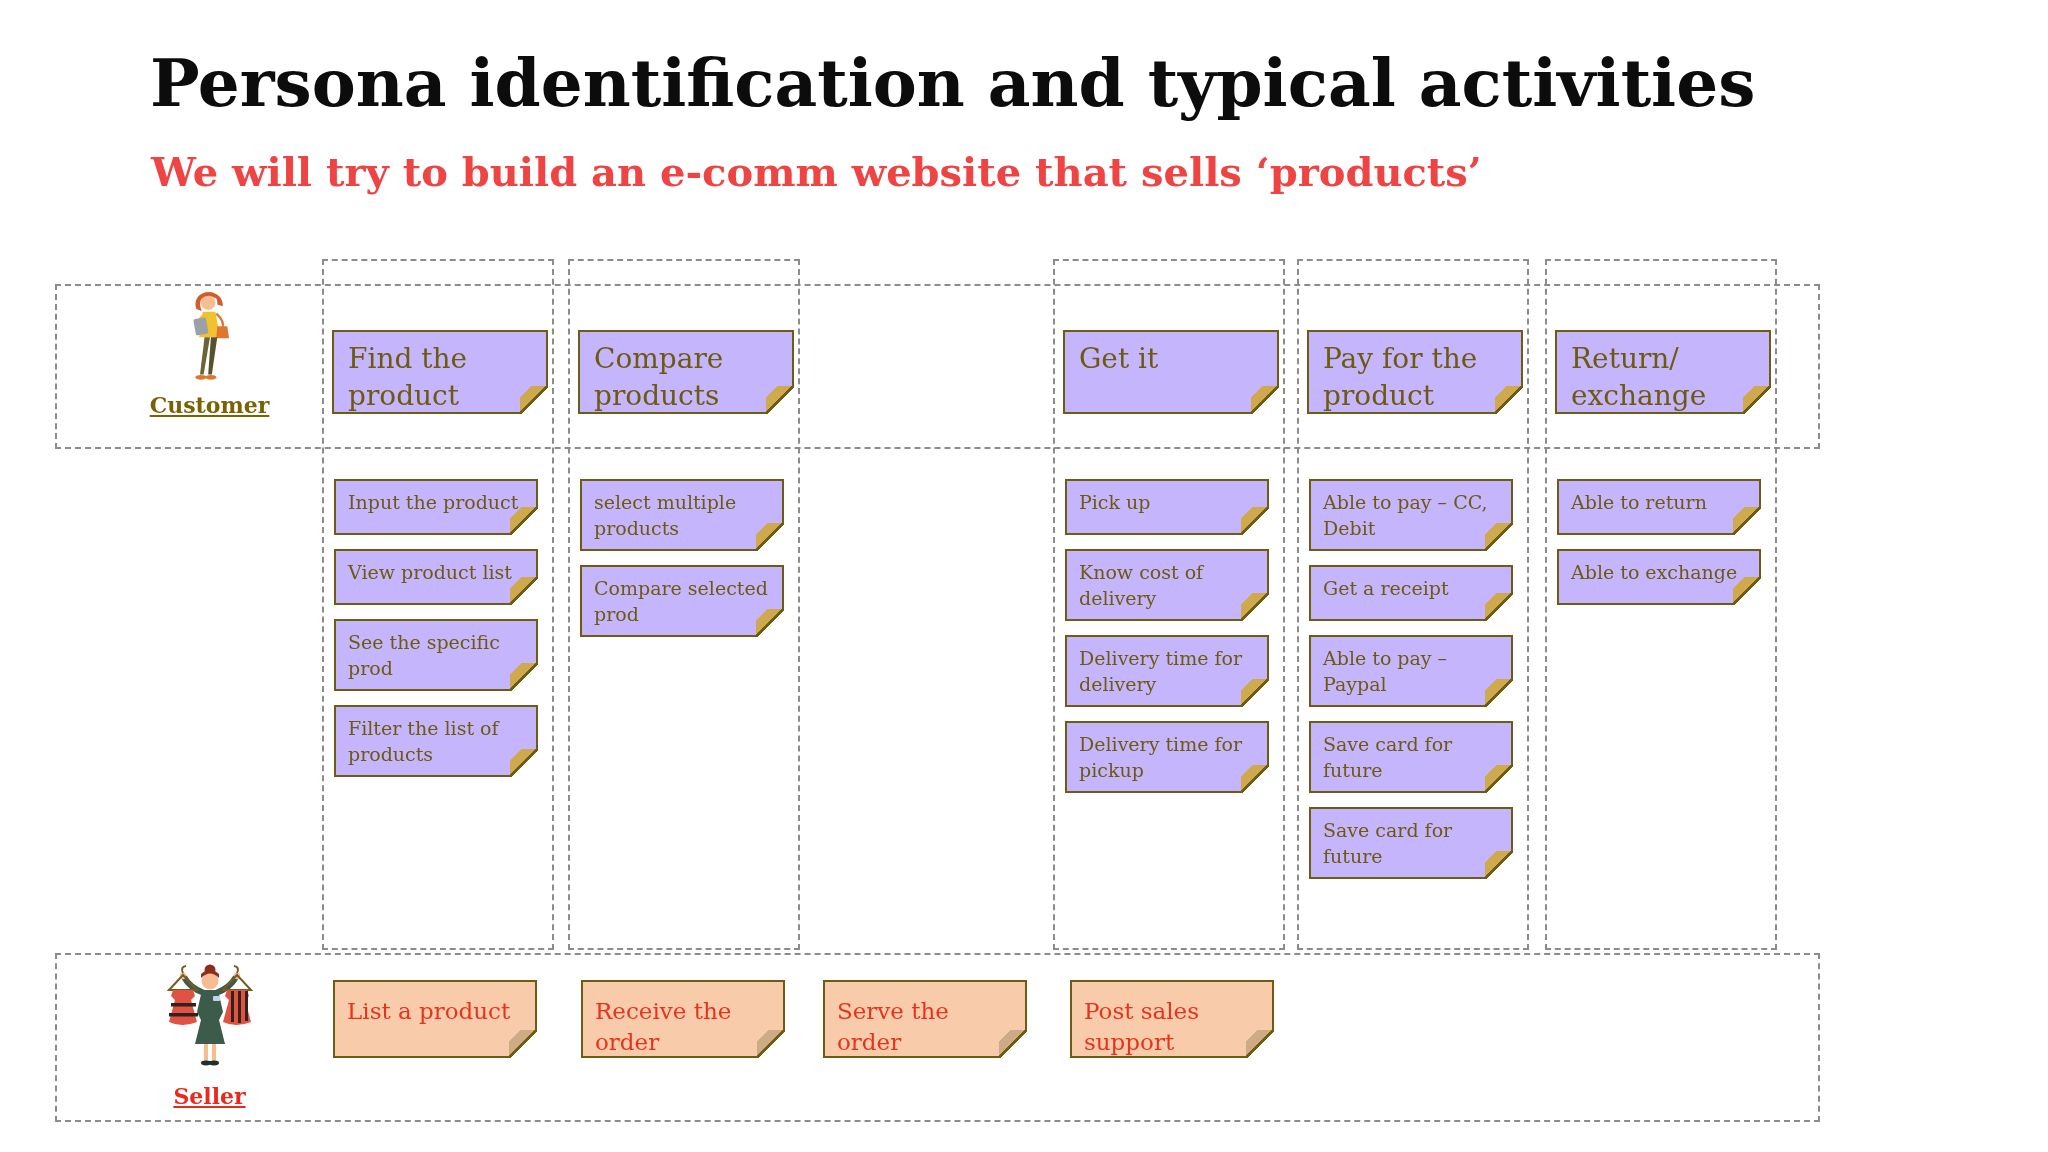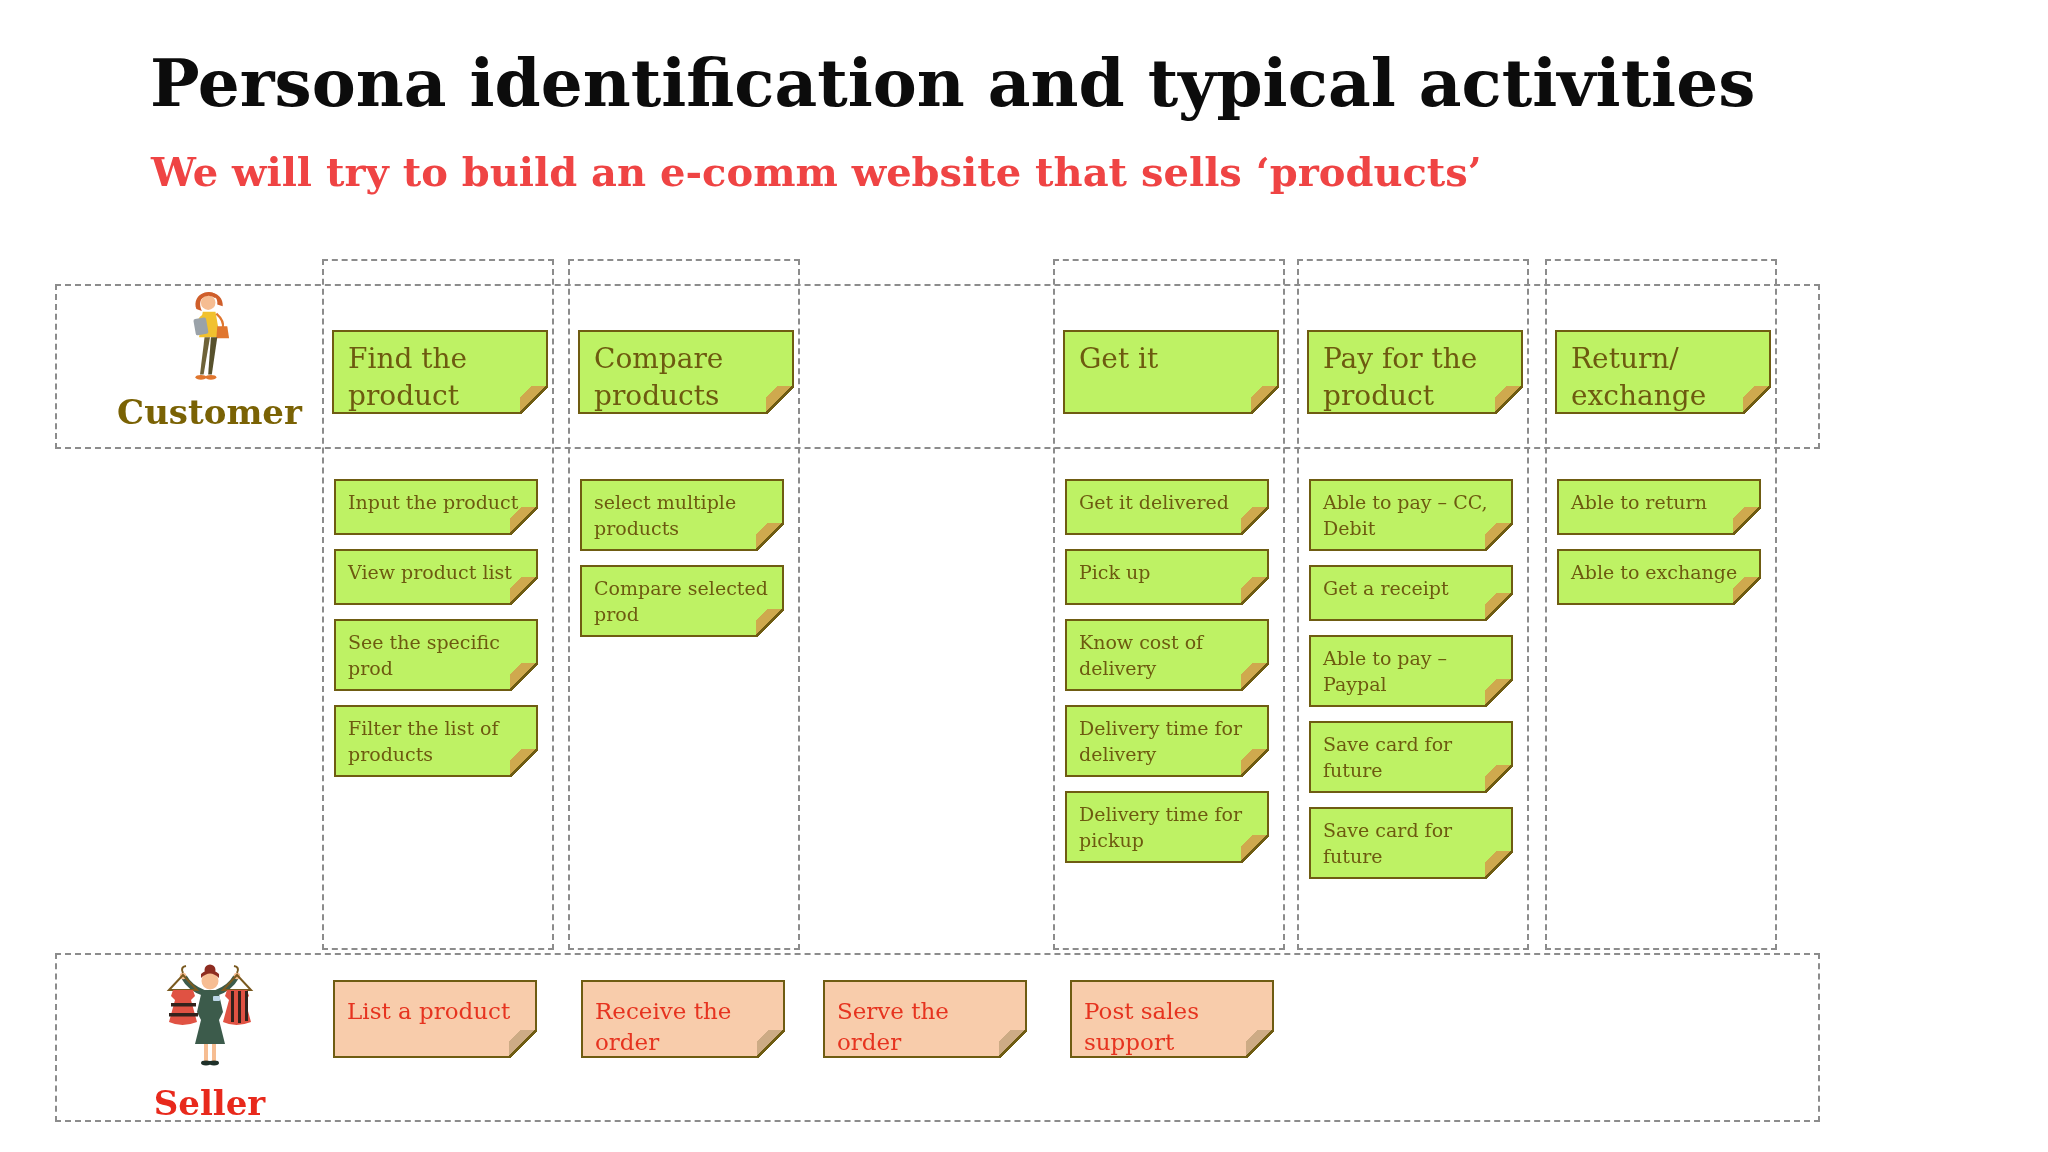--- a/index.html
+++ b/index.html
@@ -25,21 +25,21 @@
   .c1{left:322px}.c2{left:568px}.c3{left:810px}.c4{left:1053px}.c5{left:1297px}.c6{left:1545px}
   .band{
     position:absolute;left:55px;width:1761px;
     border:2px dashed #8c8c8c;
   }
   .band.customer{top:284px;height:161px;}
   .band.seller{top:953px;height:165px;}
   
   .note{
     position:relative;
-    background:#bef264;
+    background:#c4b5fd;
     border:2px solid #6f5c12;
     color:#6d5a10;
     box-sizing:border-box;
   }
   .nt{display:block;white-space:pre-line;}
   .header-note{
     position:absolute;top:69px;left:8px;width:216px;height:84px;
     font-size:28px;line-height:37px;
   }
   .header-note .nt{padding:8px 14px;}
@@ -74,21 +74,21 @@
       #6f5c12 calc(50% - 2px),#6f5c12 calc(50% + 1px),
       #ffffff calc(50% + 1px),#ffffff 100%);
   }
   
   .persona{
     position:absolute;left:65px;width:175px;
     display:flex;flex-direction:column;align-items:center;
   }
   .band.customer .persona{top:4px;}
   .band.seller .persona{top:8px;}
-  .plabel{font-weight:bold;font-size:34px;margin-top:2px;}
+  .plabel{font-weight:bold;font-size:22px;margin-top:2px;text-decoration:underline;}
   .plabel.customer{color:#7a6204;}
   .plabel.seller{color:#e8291c;}
 </style>
 </head>
 <body>
 
 <div class="stage">
 
   <div class="title">Persona identification and typical activities</div>
   <div class="subtitle">We will try to build an e-comm website that sells ‘products’</div>
@@ -135,24 +135,20 @@
     </div>
   </section>
 
 
   <section class="col c4">
     <div class="note header-note">
         <span class="nt">Get it</span>
         <i class="fold"></i>
       </div>
     <div class="subnotes">
-      <div class="note subnote">
-          <span class="nt">Get it delivered</span>
-          <i class="fold"></i>
-        </div>
       <div class="note subnote">
           <span class="nt">Pick up</span>
           <i class="fold"></i>
         </div>
       <div class="note subnote">
           <span class="nt">Know cost of delivery</span>
           <i class="fold"></i>
         </div>
       <div class="note subnote">
           <span class="nt">Delivery time for delivery</span>

